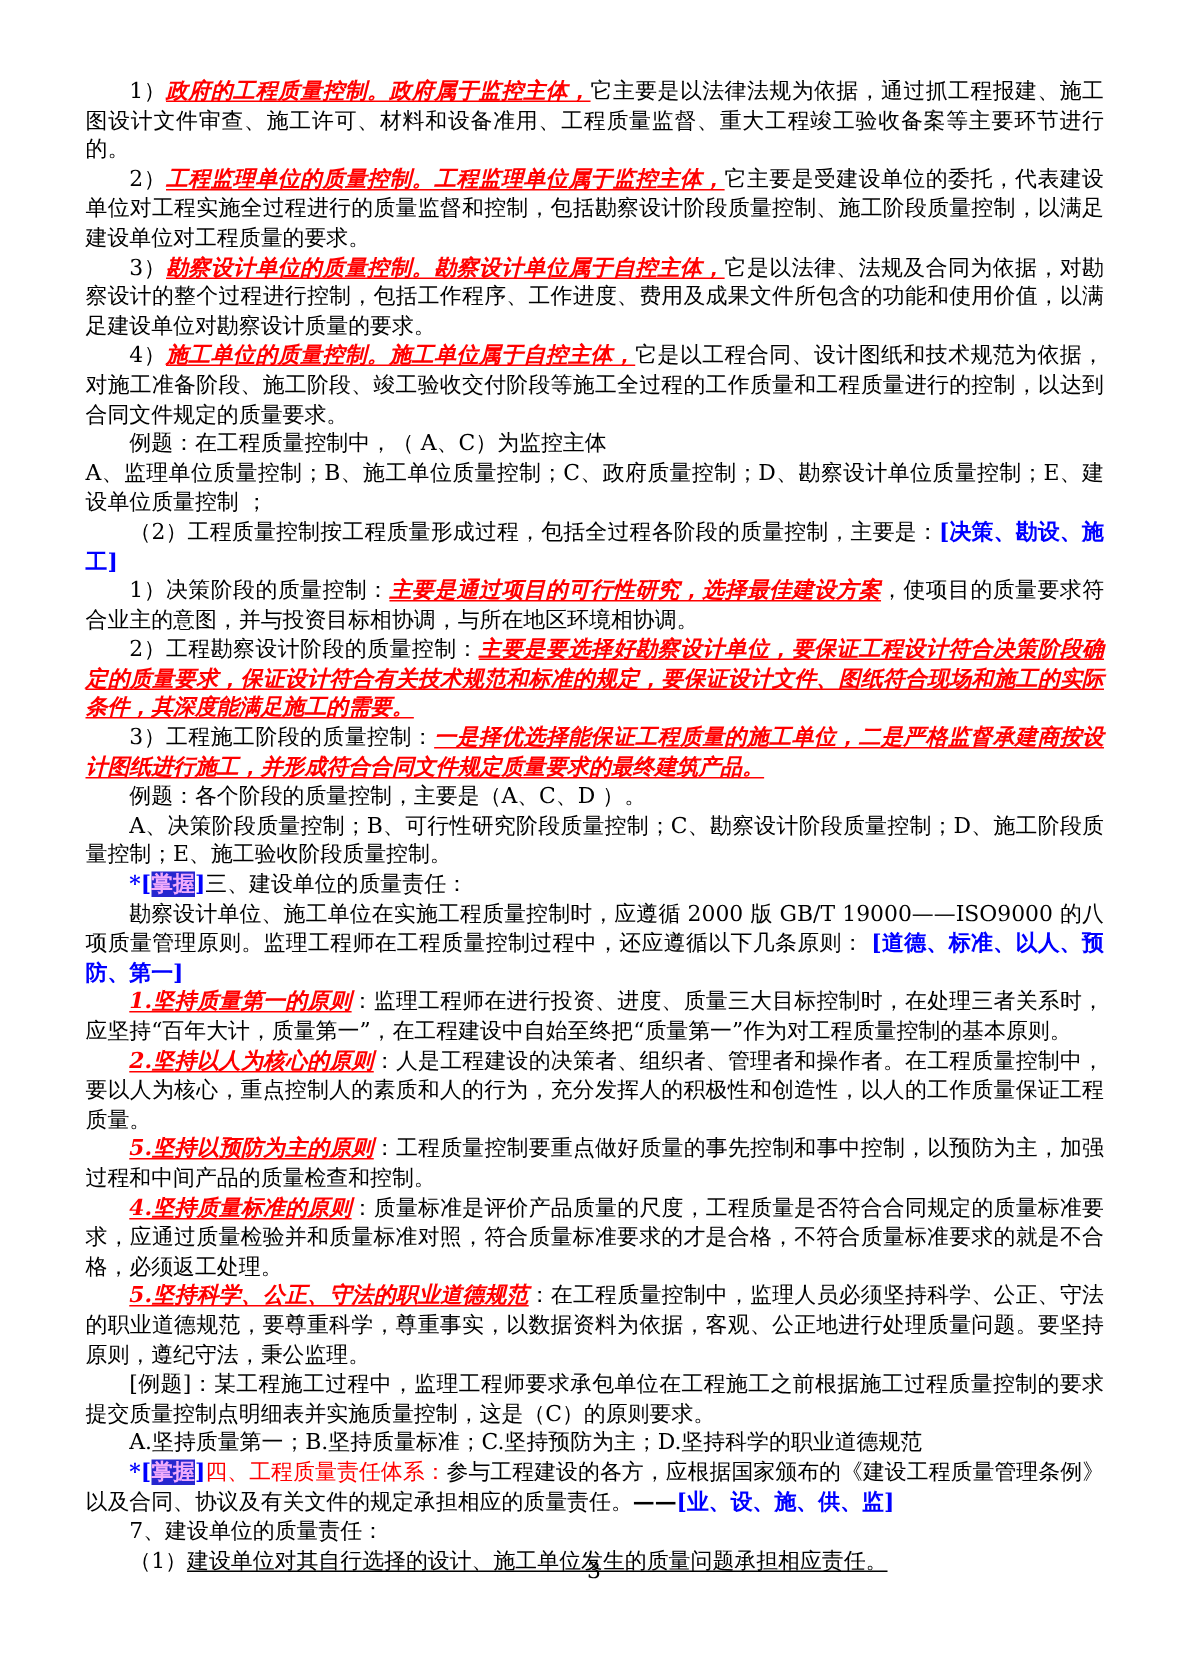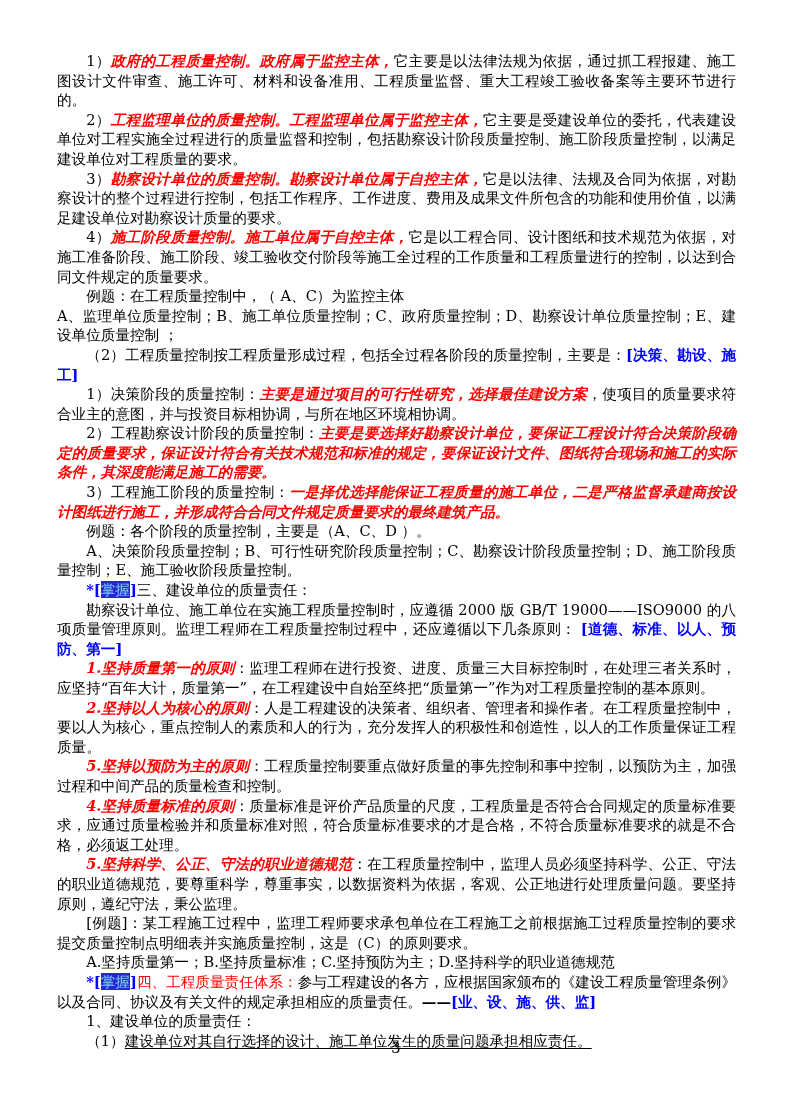--- a/index.html
+++ b/index.html
@@ -7,41 +7,41 @@
     width:792px;height:1120px;position:relative;background:#ffffff;
     box-sizing:border-box;padding:51px 56px 0 57px;
     font-family:"DejaVu Serif","Liberation Serif",serif;
     font-size:14.6px;line-height:19.6px;color:#000;
     text-align:justify;text-justify:inter-ideograph;
     overflow:hidden;
   }
   .page p{margin:0;text-indent:2em;word-break:break-all;}
   .page p.ni{text-indent:0;}
   .pl{color:#000;}
-  .rd{color:#ff0000;font-weight:bold;font-style:italic;text-underline-offset:2px;}
+  .rd{color:#ff0000;font-weight:bold;font-style:italic;text-decoration:underline;text-underline-offset:2px;}
   .bl{color:#0000ff;font-weight:bold;}
   .bt{color:#0000ff;font-weight:bold;}
-  .bh{color:#7dd3fc;background:#2727cf;font-weight:normal;}
+  .bh{color:#f0abfc;background:#2727cf;font-weight:bold;}
   .rb{color:#ff0000;font-weight:normal;}
   .ul{color:#000;text-decoration:underline;text-underline-offset:2px;}
   .bd{color:#000;font-weight:bold;}
   .page-number{position:absolute;top:1038px;left:0;width:100%;text-align:center;text-indent:0;color:#000;}
 </style>
 </head>
 <body>
 
 <div class="page">
 
   <p><span class="pl">1）</span><span class="rd">政府的工程质量控制。政府属于监控主体，</span><span class="pl">它主要是以法律法规为依据，通过抓工程报建、施工图设计文件审查、施工许可、材料和设备准用、工程质量监督、重大工程竣工验收备案等主要环节进行的。</span></p>
 
   <p><span class="pl">2）</span><span class="rd">工程监理单位的质量控制。工程监理单位属于监控主体，</span><span class="pl">它主要是受建设单位的委托，代表建设单位对工程实施全过程进行的质量监督和控制，包括勘察设计阶段质量控制、施工阶段质量控制，以满足建设单位对工程质量的要求。</span></p>
 
   <p><span class="pl">3）</span><span class="rd">勘察设计单位的质量控制。勘察设计单位属于自控主体，</span><span class="pl">它是以法律、法规及合同为依据，对勘察设计的整个过程进行控制，包括工作程序、工作进度、费用及成果文件所包含的功能和使用价值，以满足建设单位对勘察设计质量的要求。</span></p>
 
-  <p><span class="pl">4）</span><span class="rd">施工阶段质量控制。施工单位属于自控主体，</span><span class="pl">它是以工程合同、设计图纸和技术规范为依据，对施工准备阶段、施工阶段、竣工验收交付阶段等施工全过程的工作质量和工程质量进行的控制，以达到合同文件规定的质量要求。</span></p>
+  <p><span class="pl">4）</span><span class="rd">施工单位的质量控制。施工单位属于自控主体，</span><span class="pl">它是以工程合同、设计图纸和技术规范为依据，对施工准备阶段、施工阶段、竣工验收交付阶段等施工全过程的工作质量和工程质量进行的控制，以达到合同文件规定的质量要求。</span></p>
 
   <p><span class="pl">例题：在工程质量控制中，（ A、C）为监控主体</span></p>
 
   <p class="ni"><span class="pl">A、监理单位质量控制；B、施工单位质量控制；C、政府质量控制；D、勘察设计单位质量控制；E、建设单位质量控制 ；</span></p>
 
   <p><span class="pl">（2）工程质量控制按工程质量形成过程，包括全过程各阶段的质量控制，主要是：</span><span class="bl">[决策、勘设、施工]</span></p>
 
   <p><span class="pl">1）决策阶段的质量控制：</span><span class="rd">主要是通过项目的可行性研究，选择最佳建设方案</span><span class="pl">，使项目的质量要求符合业主的意图，并与投资目标相协调，与所在地区环境相协调。</span></p>
 
   <p><span class="pl">2）工程勘察设计阶段的质量控制：</span><span class="rd">主要是要选择好勘察设计单位，要保证工程设计符合决策阶段确定的质量要求，保证设计符合有关技术规范和标准的规定，要保证设计文件、图纸符合现场和施工的实际条件，其深度能满足施工的需要。</span></p>
@@ -65,19 +65,19 @@
   <p><span class="rd">4.坚持质量标准的原则</span><span class="pl">：质量标准是评价产品质量的尺度，工程质量是否符合合同规定的质量标准要求，应通过质量检验并和质量标准对照，符合质量标准要求的才是合格，不符合质量标准要求的就是不合格，必须返工处理。</span></p>
 
   <p><span class="rd">5.坚持科学、公正、守法的职业道德规范</span><span class="pl">：在工程质量控制中，监理人员必须坚持科学、公正、守法的职业道德规范，要尊重科学，尊重事实，以数据资料为依据，客观、公正地进行处理质量问题。要坚持原则，遵纪守法，秉公监理。</span></p>
 
   <p><span class="pl">[例题]：某工程施工过程中，监理工程师要求承包单位在工程施工之前根据施工过程质量控制的要求提交质量控制点明细表并实施质量控制，这是（C）的原则要求。</span></p>
 
   <p><span class="pl">A.坚持质量第一；B.坚持质量标准；C.坚持预防为主；D.坚持科学的职业道德规范</span></p>
 
   <p><span class="bt">*[</span><span class="bh">掌握</span><span class="bt">]</span><span class="rb">四、工程质量责任体系：</span><span class="pl">参与工程建设的各方，应根据国家颁布的《建设工程质量管理条例》以及合同、协议及有关文件的规定承担相应的质量责任。</span><span class="bd">——</span><span class="bl">[业、设、施、供、监]</span></p>
 
-  <p><span class="pl">1、建设单位的质量责任：</span></p>
+  <p><span class="pl">7、建设单位的质量责任：</span></p>
 
   <p><span class="pl">（1）</span><span class="ul">建设单位对其自行选择的设计、施工单位发生的质量问题承担相应责任。</span></p>
 
   <div class="page-number">3</div>
 
 </div>
 
 </body></html>

